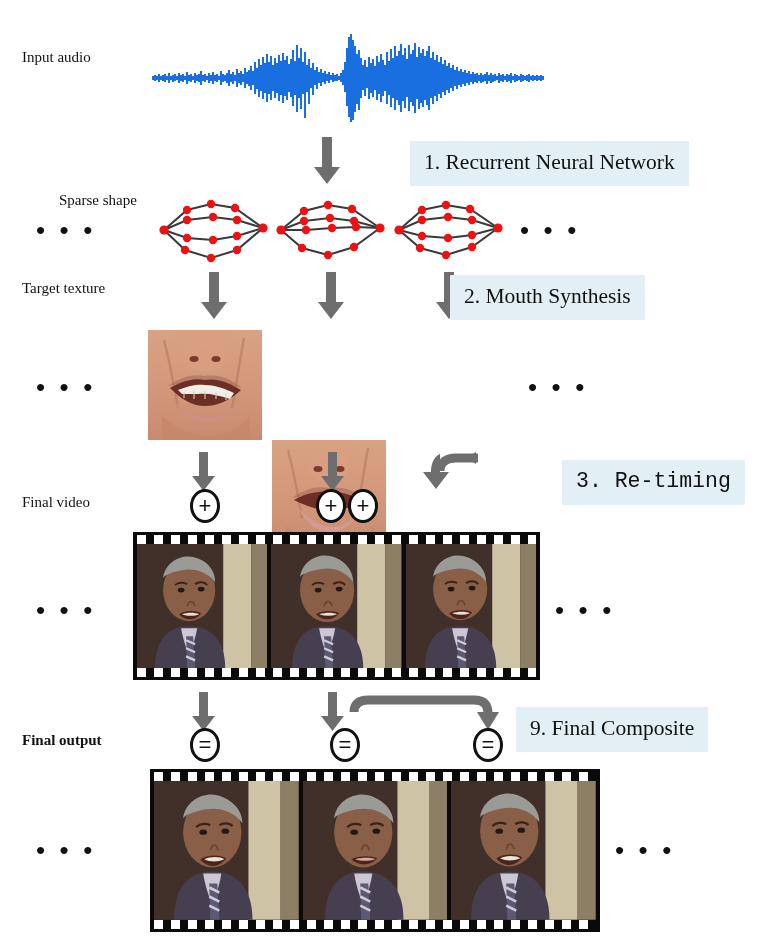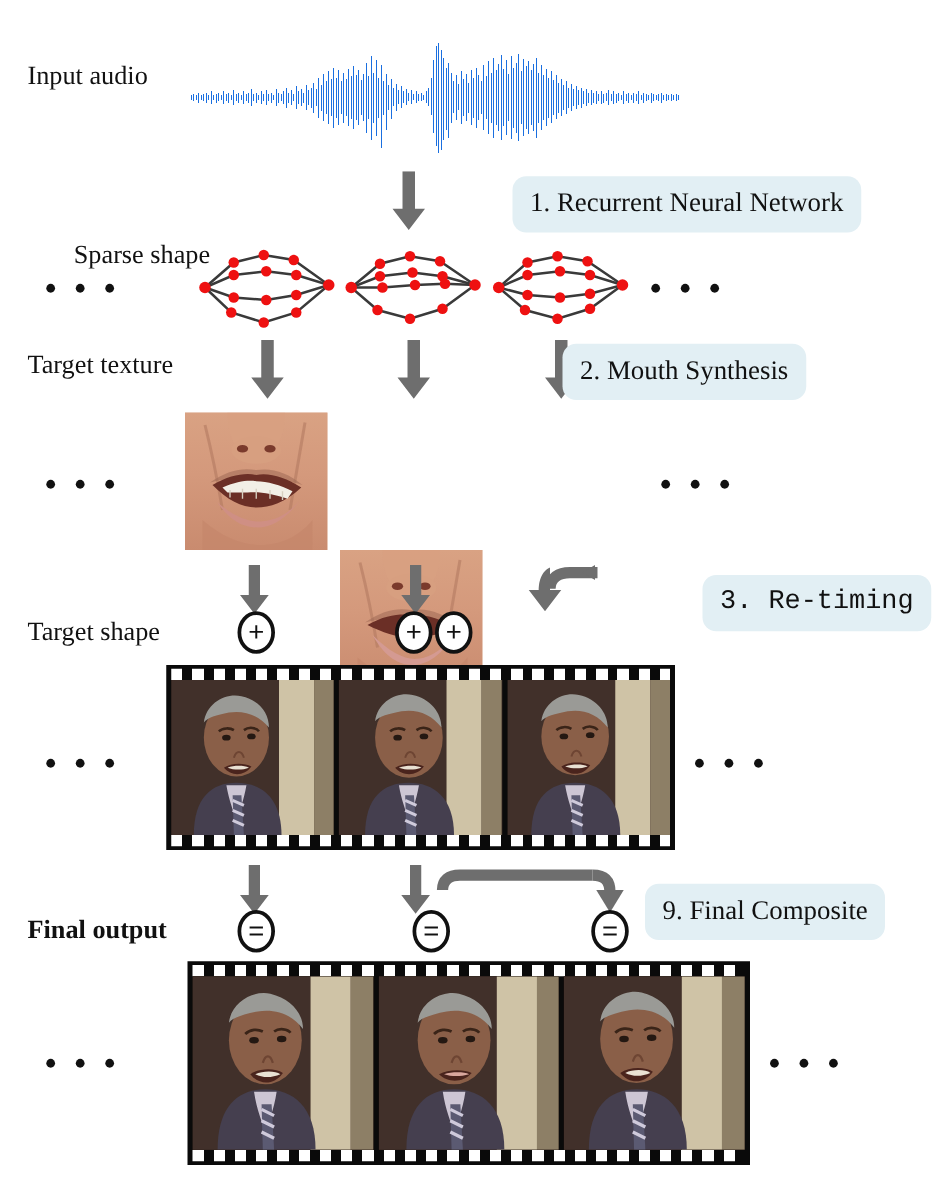--- a/index.html
+++ b/index.html
@@ -6,31 +6,31 @@
   body{
     width:760px;height:946px;position:relative;overflow:hidden;
     font-family:"Liberation Serif","DejaVu Serif",serif;
     color:#111111;
     -webkit-font-smoothing:antialiased;
   }
   .abs{position:absolute;}
 
   
   .row-label{
-    font-size:21px;
+    font-size:15px;
     line-height:1;
     white-space:nowrap;
     color:#111;
   }
   .row-label.bold{font-weight:bold;}
 
   
   .chip{
     background:#e2eff4;
-    border-radius:11px;
+    border-radius:1px;
     font-size:21.5px;
     line-height:1;
     color:#111;
     padding:11px 14px 12px 14px;
     white-space:nowrap;
   }
 
   
   .dots{
     font-size:26px;letter-spacing:4px;color:#111;line-height:1;
@@ -501,21 +501,21 @@
 <div class="abs arrow" style="left:350px;top:444px;">
   <svg width="130" height="52" viewBox="0 0 130 52">
     <path d="M128,14 L106,14 C97,14 90,18 90,27" stroke="#6e6e6e" stroke-width="9" fill="none" stroke-linecap="butt"></path>
     <path d="M126,8 L126,20 L116,14 Z" fill="#6e6e6e"></path>
     <path d="M17,10 C17,10 17,26 17,28 L26,28 L13,45 L0,28 L8,28 C8,26 8,14 17,10 Z" fill="#6e6e6e" transform="translate(73,0)"></path>
   </svg>
 </div>
 
 <div class="abs chip" style="left:562px;top:460px;font-family:Liberation Mono, monospace;">3. Re-timing</div>
 
-<div class="abs row-label" style="left:22px;top:495px;">Target shape</div>
+<div class="abs row-label" style="left:22px;top:495px;">Final video</div>
 
 <div class="abs opcircle" style="left:190px;top:489px;">+</div>
 <div class="abs opcircle" style="left:316px;top:489px;">+</div>
 <div class="abs opcircle" style="left:348px;top:489px;">+</div>
 
 <div class="abs dots" style="left:36px;top:598px;"><i>•</i> <i>•</i> <i>•</i></div>
 
 <div class="film" style="left:133px;top:532px;width:407px;height:148px;">
   <div class="perf top"></div>
   <div class="perf bot"></div>

